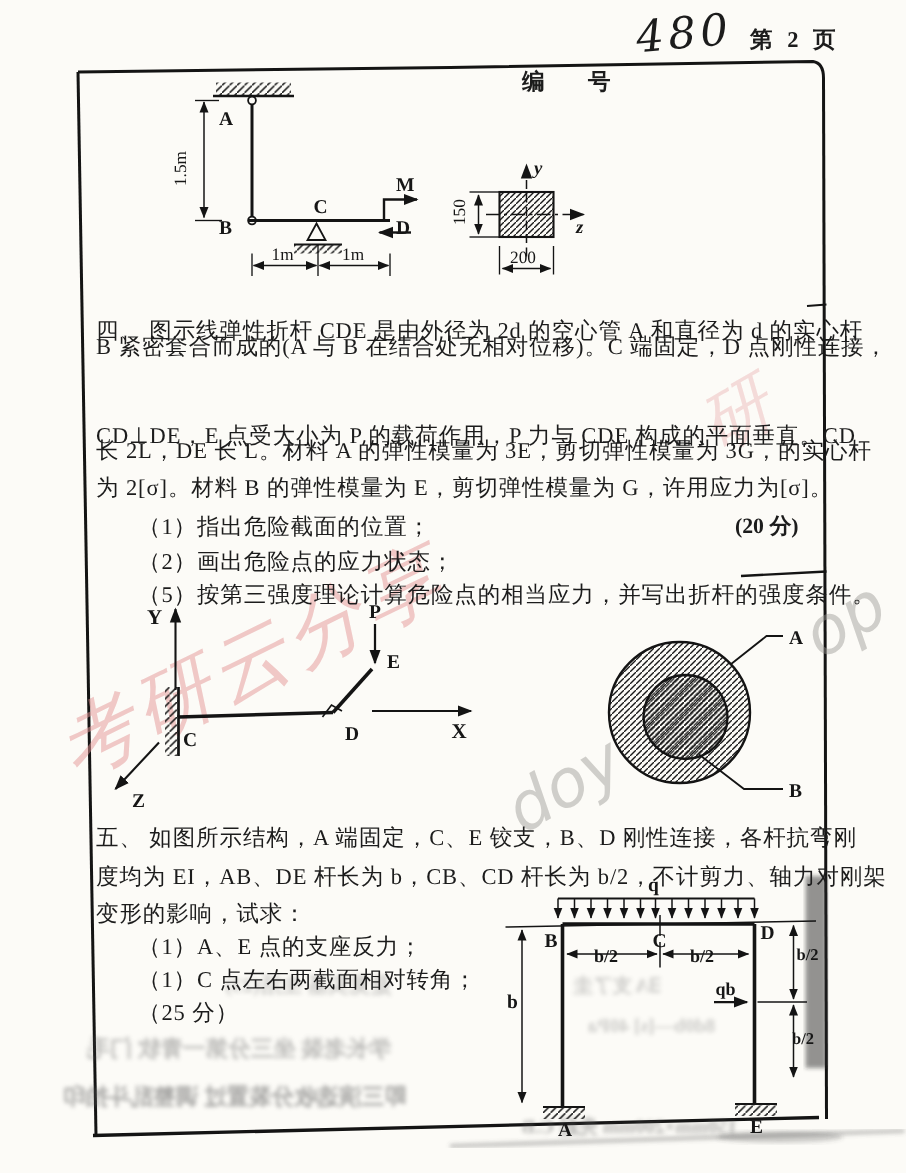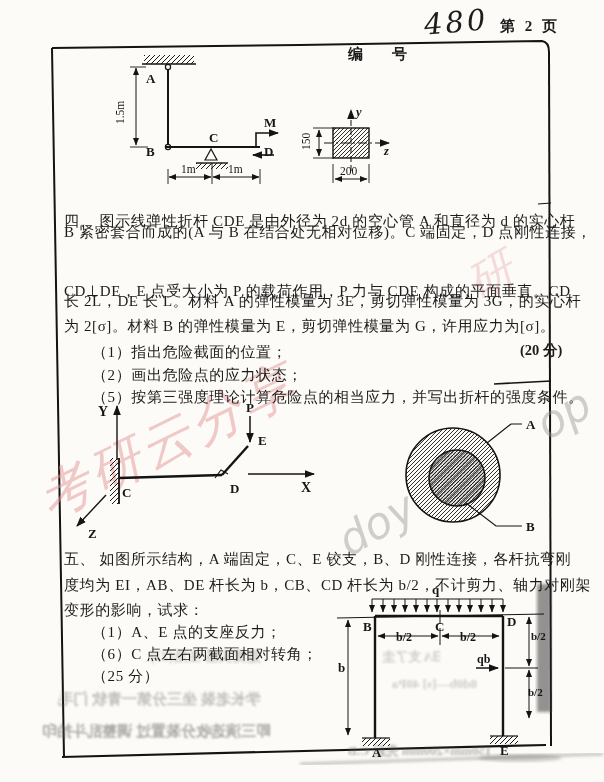--- a/index.html
+++ b/index.html
@@ -143,21 +143,21 @@
     <text class="lblD" x="222" y="98" transform="rotate(-90 222 98)">150</text>
     <text class="lblD" x="252" y="123">200</text>
   </svg>
 
   <div class="tl" style="top:212px">四、 图示线弹性折杆 CDE 是由外径为 2d 的空心管 A 和直径为 d 的实心杆</div>
   <div class="tl" style="top:223px">B 紧密套合而成的(A 与 B 在结合处无相对位移)。C 端固定，D 点刚性连接，</div>
   <div class="tl" style="top:282px">CD⊥DE，E 点受大小为 P 的载荷作用，P 力与 CDE 构成的平面垂直。CD</div>
   <div class="tl" style="top:292px">长 2L，DE 长 L。材料 A 的弹性模量为 3E，剪切弹性模量为 3G，的实心杆</div>
   <div class="tl" style="top:317px">为 2[σ]。材料 B 的弹性模量为 E，剪切弹性模量为 G，许用应力为[σ]。</div>
   <div class="tl item" style="top:343px">（1）指出危险截面的位置；</div>
-  <div class="score" style="left:520px;top:341px">(20 分)</div>
+  <div class="score" style="left:490px;top:341px">(20 分)</div>
   <div class="tl item" style="top:366px">（2）画出危险点的应力状态；</div>
   <div class="tl item" style="top:388px">（5）按第三强度理论计算危险点的相当应力，并写出折杆的强度条件。</div>
 
   <svg class="fig" style="left:58px;top:398px;" width="270" height="152">
     <g stroke="#141414" fill="none">
       <line x1="59" y1="62" x2="59" y2="8" stroke-width="1.4" marker-end="url(#ar)"></line>
       <line x1="61" y1="60" x2="61" y2="106" stroke-width="1.8"></line>
       <rect x="52" y="60" width="9" height="46" fill="url(#hs)" stroke="none"></rect>
       <line x1="61" y1="80" x2="164" y2="77" stroke-width="2.4"></line>
       <path d="M157,80 l6,-8 l7,4" stroke-width="1.1"></path>
@@ -183,21 +183,21 @@
       <polyline points="74,99 104,122 130,122" stroke="#141414" fill="none" stroke-width="1.2"></polyline>
     </g>
     <text class="lblB" x="134" y="25">A</text>
     <text class="lblB" x="134" y="127">B</text>
   </svg>
 
   <div class="tl" style="top:550px">五、 如图所示结构，A 端固定，C、E 铰支，B、D 刚性连接，各杆抗弯刚</div>
   <div class="tl" style="top:576px">度均为 EI，AB、DE 杆长为 b，CB、CD 杆长为 b/2，不计剪力、轴力对刚架</div>
   <div class="tl" style="top:601px">变形的影响，试求：</div>
   <div class="tl item" style="top:623px">（1）A、E 点的支座反力；</div>
-  <div class="tl item" style="top:645px">（6）C 点左右两截面相对转角；</div>
+  <div class="tl item" style="top:645px">（1）C 点左右两截面相对转角；</div>
   <div class="tl item" style="top:667px">（25 分）</div>
 
   <svg class="fig" style="left:332px;top:582px;" width="230" height="190">
     <g stroke="#141414" fill="none" stroke-width="1">
       <line x1="40" y1="17" x2="171" y2="17" stroke-width="1.2"></line>
       <line x1="40" y1="17" x2="40" y2="30" marker-end="url(#arS)"></line>
       <line x1="51" y1="17" x2="51" y2="30" marker-end="url(#arS)"></line>
       <line x1="62" y1="17" x2="62" y2="30" marker-end="url(#arS)"></line>
       <line x1="73" y1="17" x2="73" y2="30" marker-end="url(#arS)"></line>
       <line x1="84" y1="17" x2="84" y2="30" marker-end="url(#arS)"></line>

